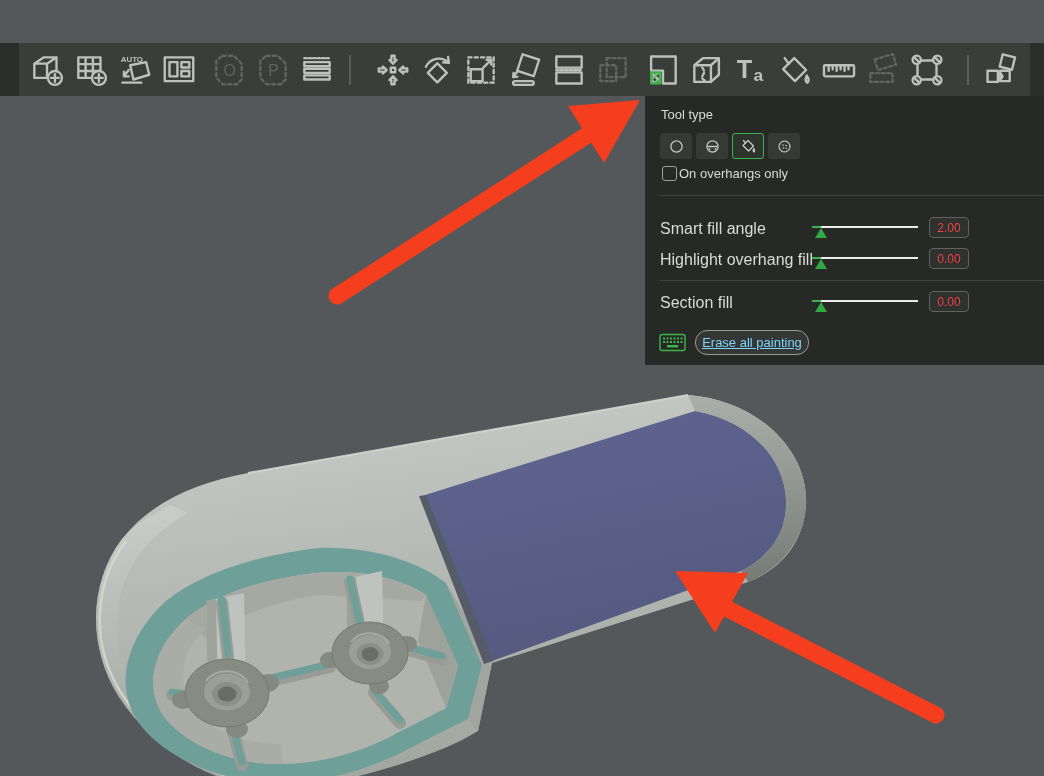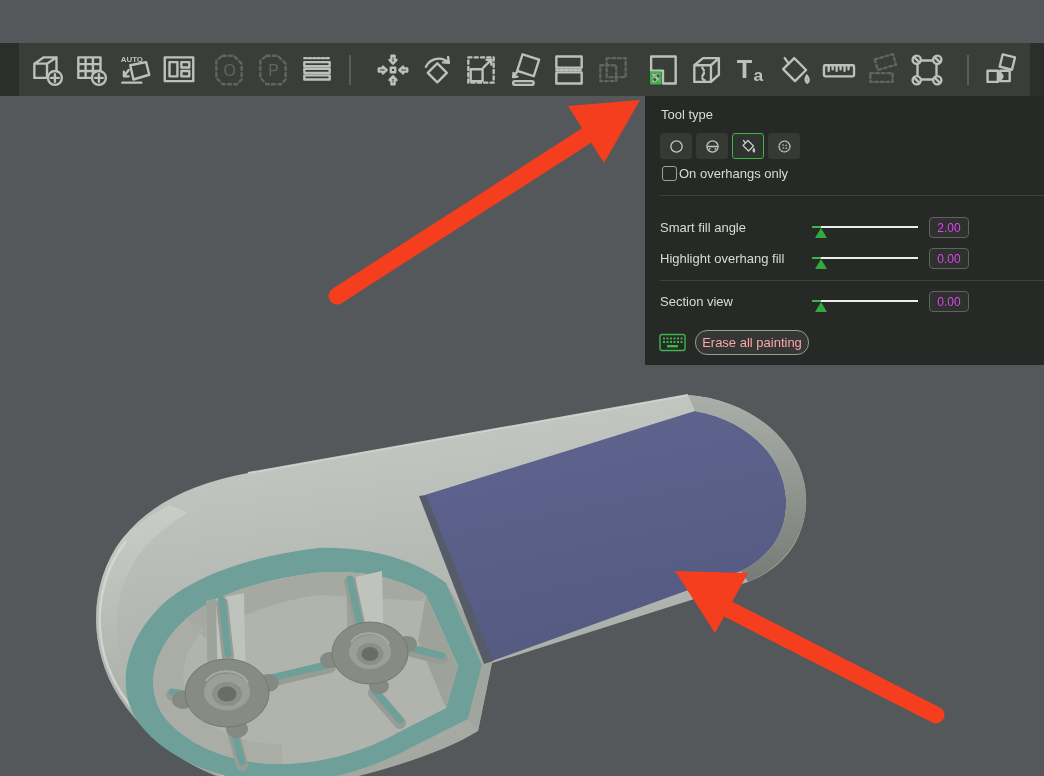--- a/index.html
+++ b/index.html
@@ -28,31 +28,31 @@
   .panel-title{position:absolute;left:16px;top:11px;font-size:13px;}
   .tool-row{position:absolute;left:15px;top:37px;display:flex;gap:4px;}
   .tool-btn{width:32px;height:26px;background:#363a35;border:1px solid #363a35;border-radius:3px;
             display:flex;align-items:center;justify-content:center;cursor:pointer;}
   .tool-btn svg{width:17px;height:17px;stroke:#c6cac4;fill:none;stroke-width:1.3;stroke-linecap:round;stroke-linejoin:round;}
   .tool-btn.selected{border-color:#3cb64a;background:#2f332e;}
   .check-row{position:absolute;left:17px;top:70px;display:flex;align-items:center;gap:2px;}
   .checkbox{width:15px;height:15px;border:1px solid #9da19b;border-radius:3px;background:transparent;cursor:pointer;}
   .check-label{font-size:13px;}
   .divider{position:absolute;left:15px;right:14px;height:1px;background:#3e423d;}
-  .slider-row-label{position:absolute;left:15px;font-size:13px;white-space:nowrap;}
+  .slider-row-label{position:absolute;left:15px;font-size:16px;white-space:nowrap;}
   .slider{position:absolute;left:167px;width:106px;height:14px;cursor:pointer;}
   .slider .track{position:absolute;left:0;right:0;top:5px;height:2px;background:#ececec;}
   .slider .fill{position:absolute;left:0;top:5px;height:2px;width:9px;background:#3cb64a;}
   .slider .thumb{position:absolute;left:3px;top:7px;width:0;height:0;
                  border-left:6px solid transparent;border-right:6px solid transparent;border-bottom:10px solid #32a843;}
   .value-box{position:absolute;left:284px;width:40px;height:21px;border:1px solid #60645f;border-radius:4px;
-             background:#2e312d;font-size:12px;display:flex;align-items:center;justify-content:center;color:#d946ef;}
+             background:#2e312d;font-size:12px;display:flex;align-items:center;justify-content:center;color:#ef4444;}
   .kbd-icon{position:absolute;left:14px;top:237px;width:27px;height:19px;}
   .erase-btn{position:absolute;left:50px;top:234px;width:114px;height:25px;border:1px solid #989c96;border-radius:12px;
-             background:#343734;color:#fca5a5;font-size:13px;display:flex;align-items:center;justify-content:center;cursor:pointer;}
+             background:#343734;color:#7dd3fc;font-size:13px;display:flex;align-items:center;justify-content:center;cursor:pointer;text-decoration:underline;}
 </style>
 </head>
 <body>
 
 <div class="screen">
 
   <svg id="scene" viewBox="0 0 1044 776">
     <defs>
       <linearGradient id="topGrad" x1="0" y1="0" x2="0.25" y2="1">
         <stop offset="0" stop-color="#cbcec8"></stop>
@@ -386,21 +386,21 @@
     <div class="slider-row-label" style="top:155px">Highlight overhang fill</div>
     <div class="slider" style="top:156px">
       <div class="track"></div>
       <div class="fill"></div>
       <div class="thumb"></div>
     </div>
     <div class="value-box" style="top:152px">0.00</div>
 
     <div class="divider" style="top:184px"></div>
 
-    <div class="slider-row-label" style="top:198px">Section view</div>
+    <div class="slider-row-label" style="top:198px">Section fill</div>
     <div class="slider" style="top:199px">
       <div class="track"></div>
       <div class="fill"></div>
       <div class="thumb"></div>
     </div>
     <div class="value-box" style="top:195px">0.00</div>
 
     <svg class="kbd-icon" viewBox="0 0 27 19">
       <rect x="1" y="1.5" width="25" height="16" rx="2" fill="none" stroke="#3cb64a" stroke-width="1.4"></rect>
       <g fill="#3cb64a">

